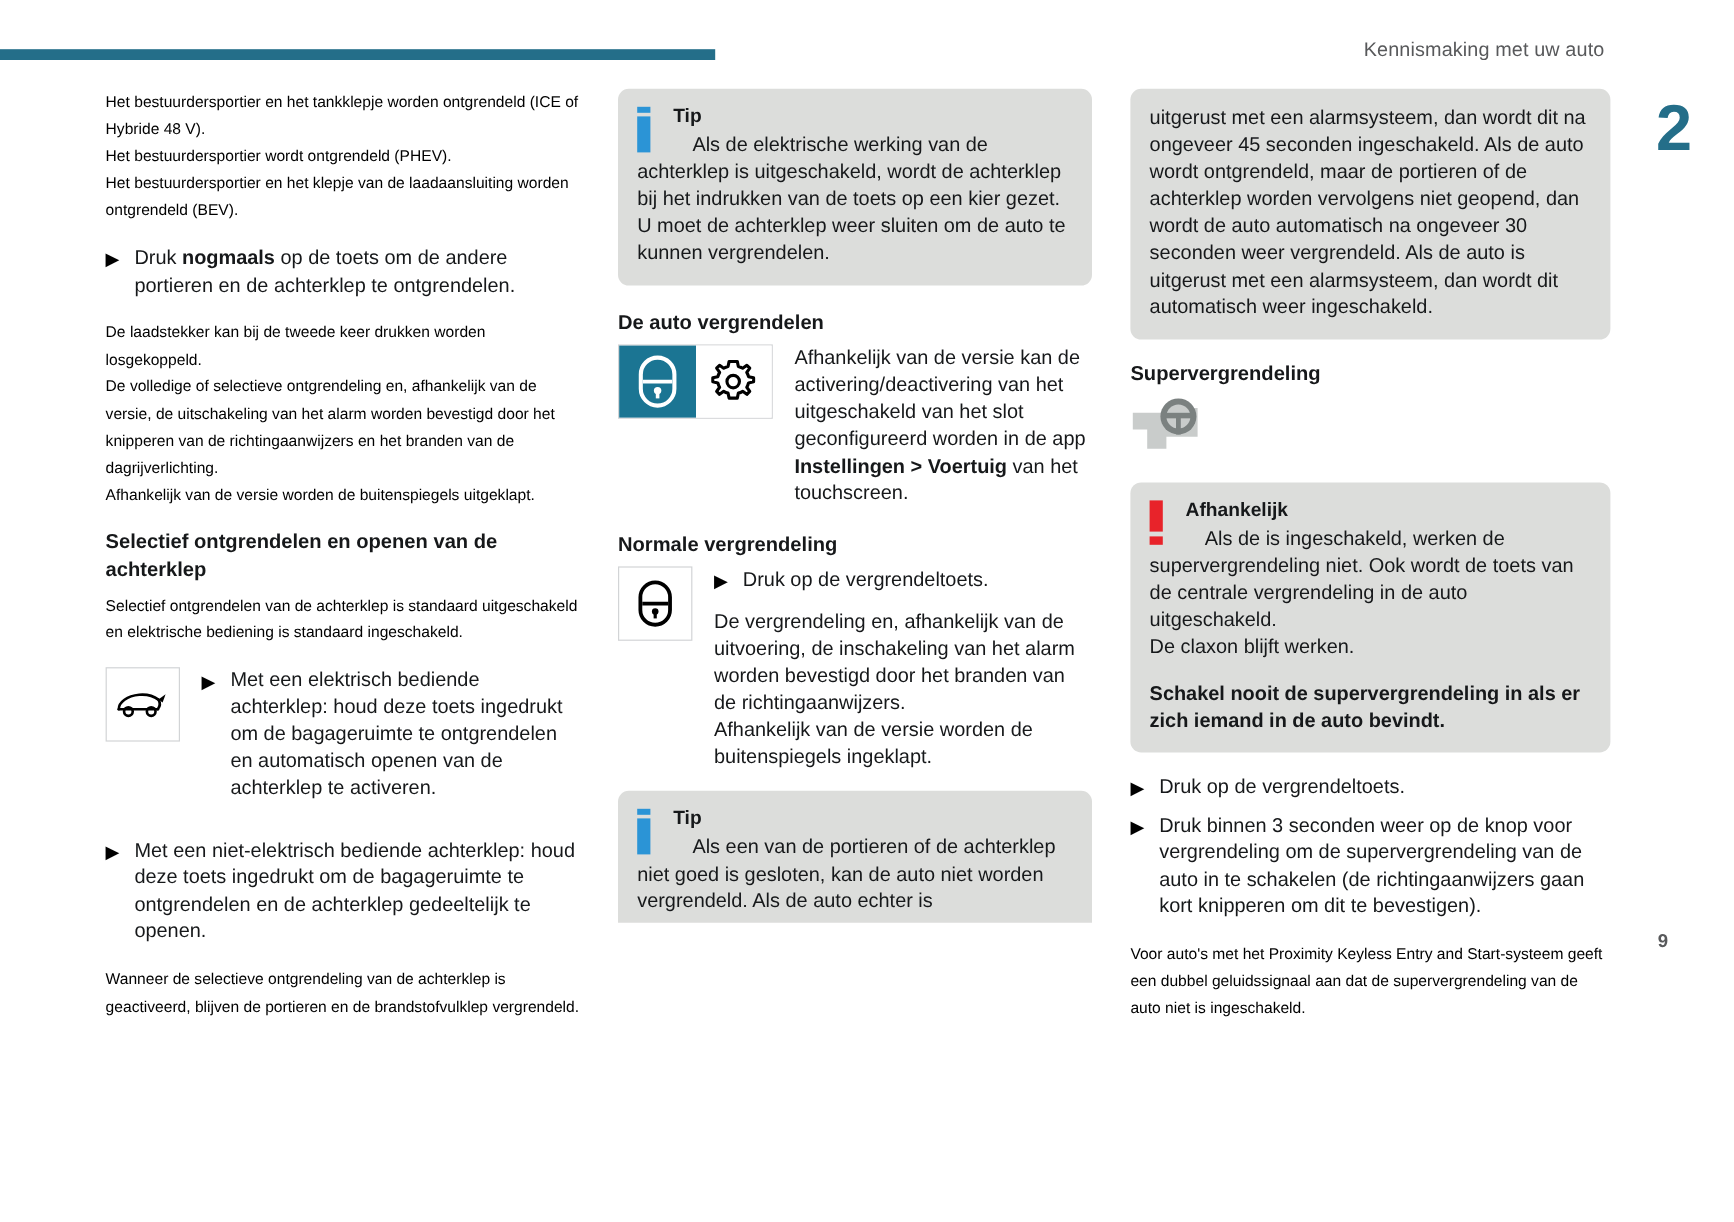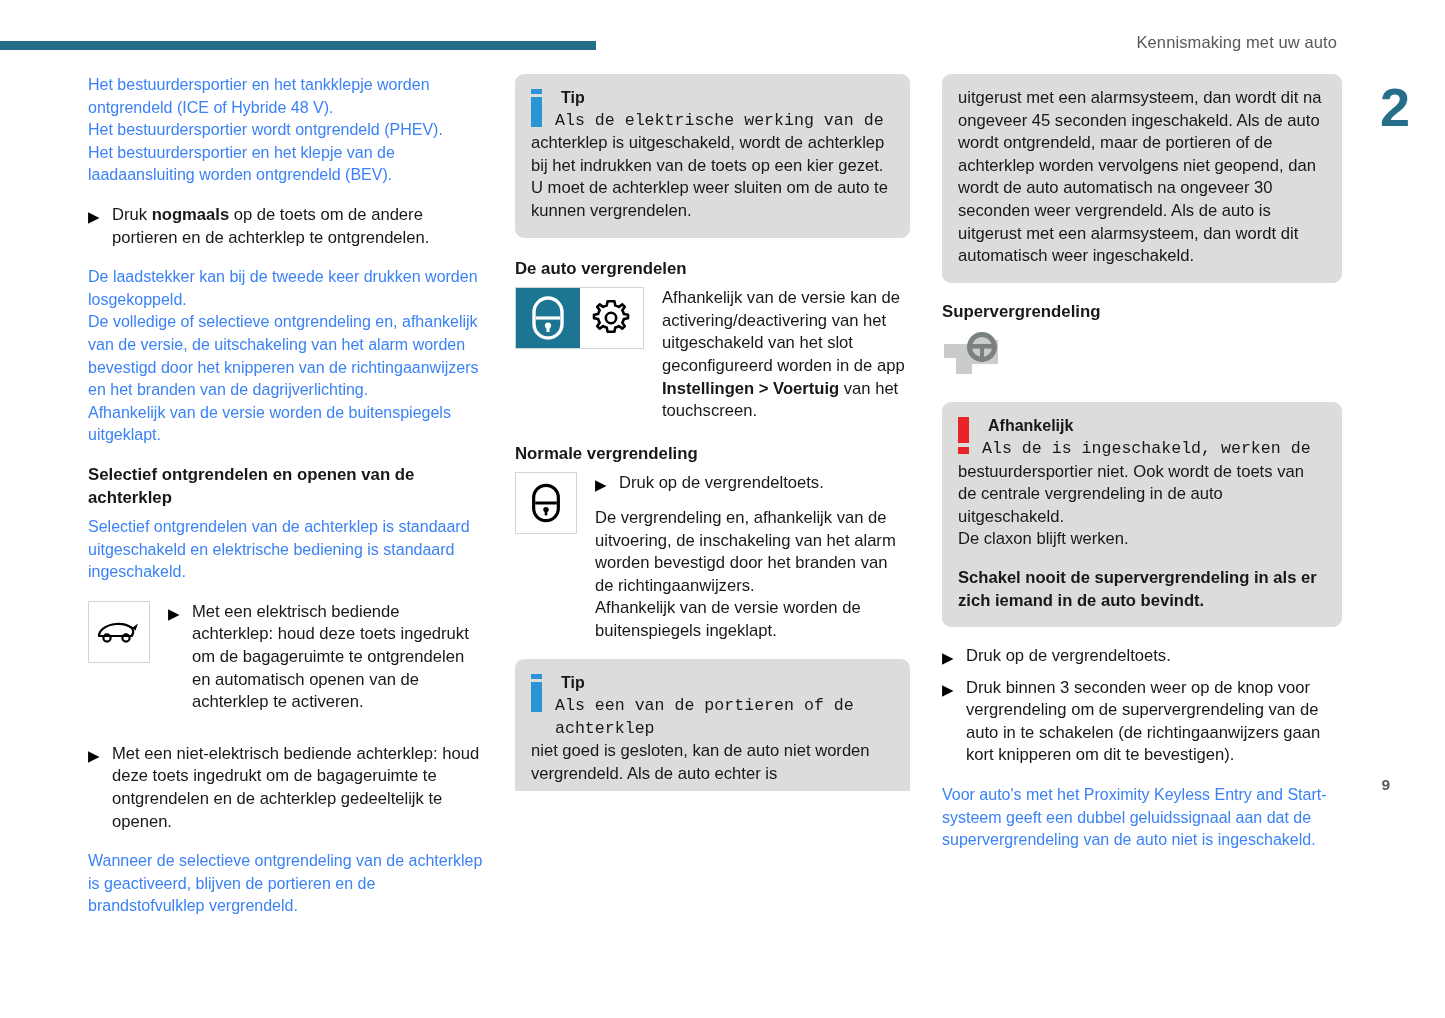--- a/index.html
+++ b/index.html
@@ -66,24 +66,24 @@
     width: 1268px;
     display: flex;
     gap: 32px;
   }
   .col { width: 395px; }
   .col.mid { width: 395px; }
   .col.right { width: 400px; }
 
   
   p.body {
-    font-size: 16px;
+    font-size: 13px;
     line-height: 22.6px;
     margin-bottom: 17px;
-    color: #3b82f6;
+    color: #000000;
   }
 
   h3.subhead {
     font-size: 16.8px;
     font-weight: bold;
     line-height: 22.6px;
     margin-bottom: 7px;
     color: #16181a;
   }
   h3.subhead.gap-top { margin-top: 20px; }
@@ -158,21 +158,21 @@
   .callout .co-title {
     font-size: 16px;
     font-weight: bold;
     line-height: 22.6px;
     margin-left: 30px;
   }
   .callout .co-body {
     font-size: 16.6px;
     line-height: 22.6px;
   }
-  .callout .co-body .firstline { padding-left: 24px; font-family: Liberation Mono, monospace; }
+  .callout .co-body .firstline { padding-left: 46px; }
   .callout .co-body p { margin: 0; }
   .callout .co-body p.spaced { margin-top: 16px; font-weight: bold; }
   .callout .co-head {
     position: relative;
   }
   .co-mark {
     position: absolute;
     left: 0;
     top: 2px;
     width: 11px;
@@ -370,21 +370,21 @@
       <div class="callout">
         <div class="co-head">
           <div class="co-mark glyph-warn">
             <div class="stem"></div>
               <div class="dot"></div>
           </div>
           <div class="co-title">Afhankelijk</div>
         </div>
         <div class="co-body">
           <p class="firstline">Als de is ingeschakeld, werken de</p>
-          <p style="white-space:pre-line;">bestuurdersportier niet. Ook wordt de toets van de centrale vergrendeling in de auto uitgeschakeld.
+          <p style="white-space:pre-line;">supervergrendeling niet. Ook wordt de toets van de centrale vergrendeling in de auto uitgeschakeld.
 De claxon blijft werken.</p>
           <p class="spaced">Schakel nooit de supervergrendeling in als er zich iemand in de auto bevindt.</p>
         </div>
       </div>
 
       <div class="bullet nogap">
         <span class="tri">▶</span>
         <span class="txt">Druk op de vergrendeltoets.</span>
       </div>
 

